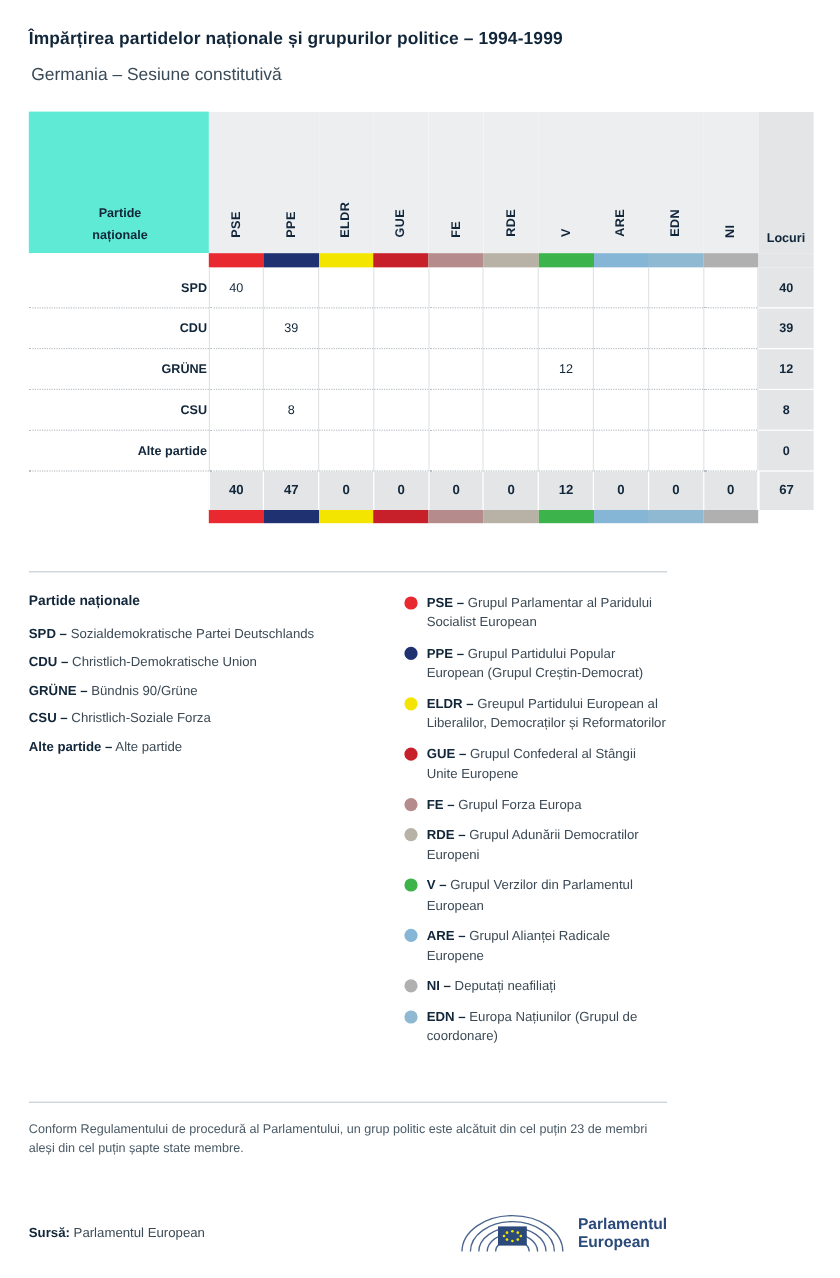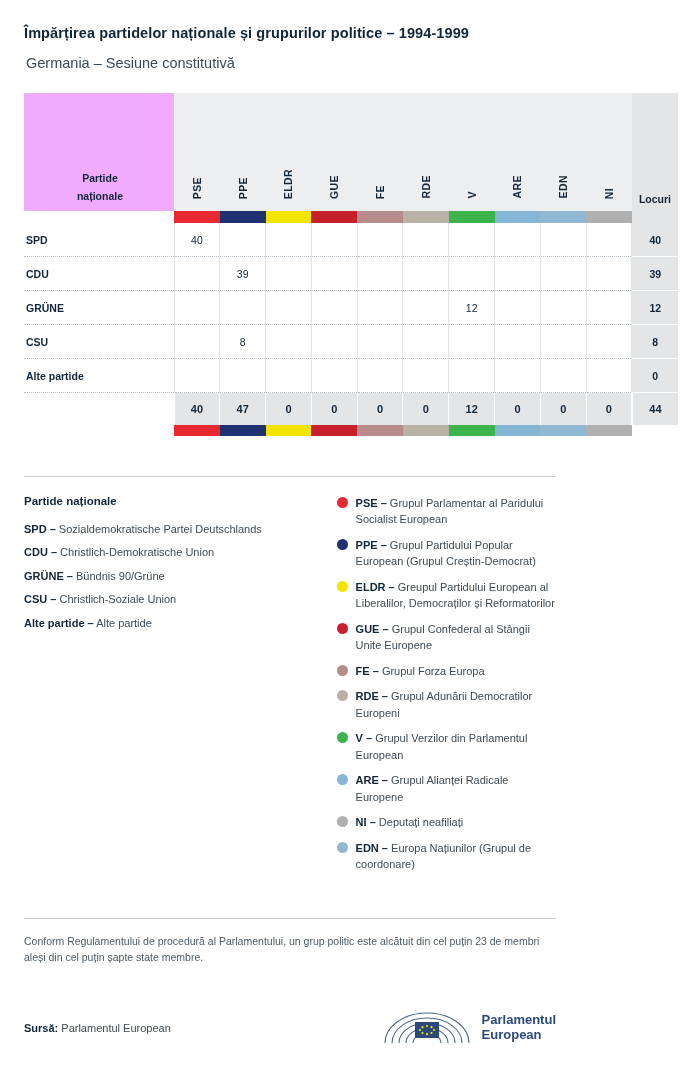--- a/index.html
+++ b/index.html
@@ -64,21 +64,21 @@
     font-size: 10.5px;
     font-weight: bold;
     color: #12263a;
     letter-spacing: 0.4px;
     display: inline-block;
   }
   .hdr-total {
     background: #e3e5e7;
   }
   .hdr-names {
-    background: #f0abfc;
+    background: #5eead4;
     vertical-align: bottom;
     padding: 0 0 6px 2px;
   }
   .hdr-names .lbl {
     font-size: 10.5px;
     font-weight: bold;
     color: #12263a;
     line-height: 1.65;
   }
   .locuri {
@@ -100,21 +100,21 @@
   tr.data td {
     height: 34px;
     font-size: 10.5px;
     color: #12263a;
     text-align: center;
     background: #ffffff;
     border-bottom: 1px dotted #b9c0c6;
     border-left: 1px solid #ffffff;
   }
   tr.data td.pname {
-    text-align: left;
+    text-align: right;
     font-weight: bold;
     padding-left: 2px;
     border-left: none;
   }
   tr.data td.grpcell {
     border-left: 1px solid #e1e4e6;
     border-right: 1px solid #e1e4e6;
   }
   tr.data td.totalcell {
     background: #e3e5e7;
@@ -352,21 +352,21 @@
           <td>40</td>
           <td>47</td>
           <td>0</td>
           <td>0</td>
           <td>0</td>
           <td>0</td>
           <td>12</td>
           <td>0</td>
           <td>0</td>
           <td>0</td>
-          <td class="totalcell">44</td>
+          <td class="totalcell">67</td>
         </tr>
         <tr class="strip strip-bottom">
           <td class="names-strip"></td>
           <td style="background:#e8292f"></td>
           <td style="background:#1f3171"></td>
           <td style="background:#f3e500"></td>
           <td style="background:#c8202a"></td>
           <td style="background:#b58b8b"></td>
           <td style="background:#b8b2a6"></td>
           <td style="background:#3cb44b"></td>
@@ -392,21 +392,21 @@
       <div class="legend-item">
         <b>CDU –</b>
         <span>Christlich-Demokratische Union</span>
       </div>
       <div class="legend-item">
         <b>GRÜNE –</b>
         <span>Bündnis 90/Grüne</span>
       </div>
       <div class="legend-item">
         <b>CSU –</b>
-        <span>Christlich-Soziale Union</span>
+        <span>Christlich-Soziale Forza</span>
       </div>
       <div class="legend-item">
         <b>Alte partide –</b>
         <span>Alte partide</span>
       </div>
     </div>
 
     <div class="legend-col right">
 
       <div class="legend-item dotted">

